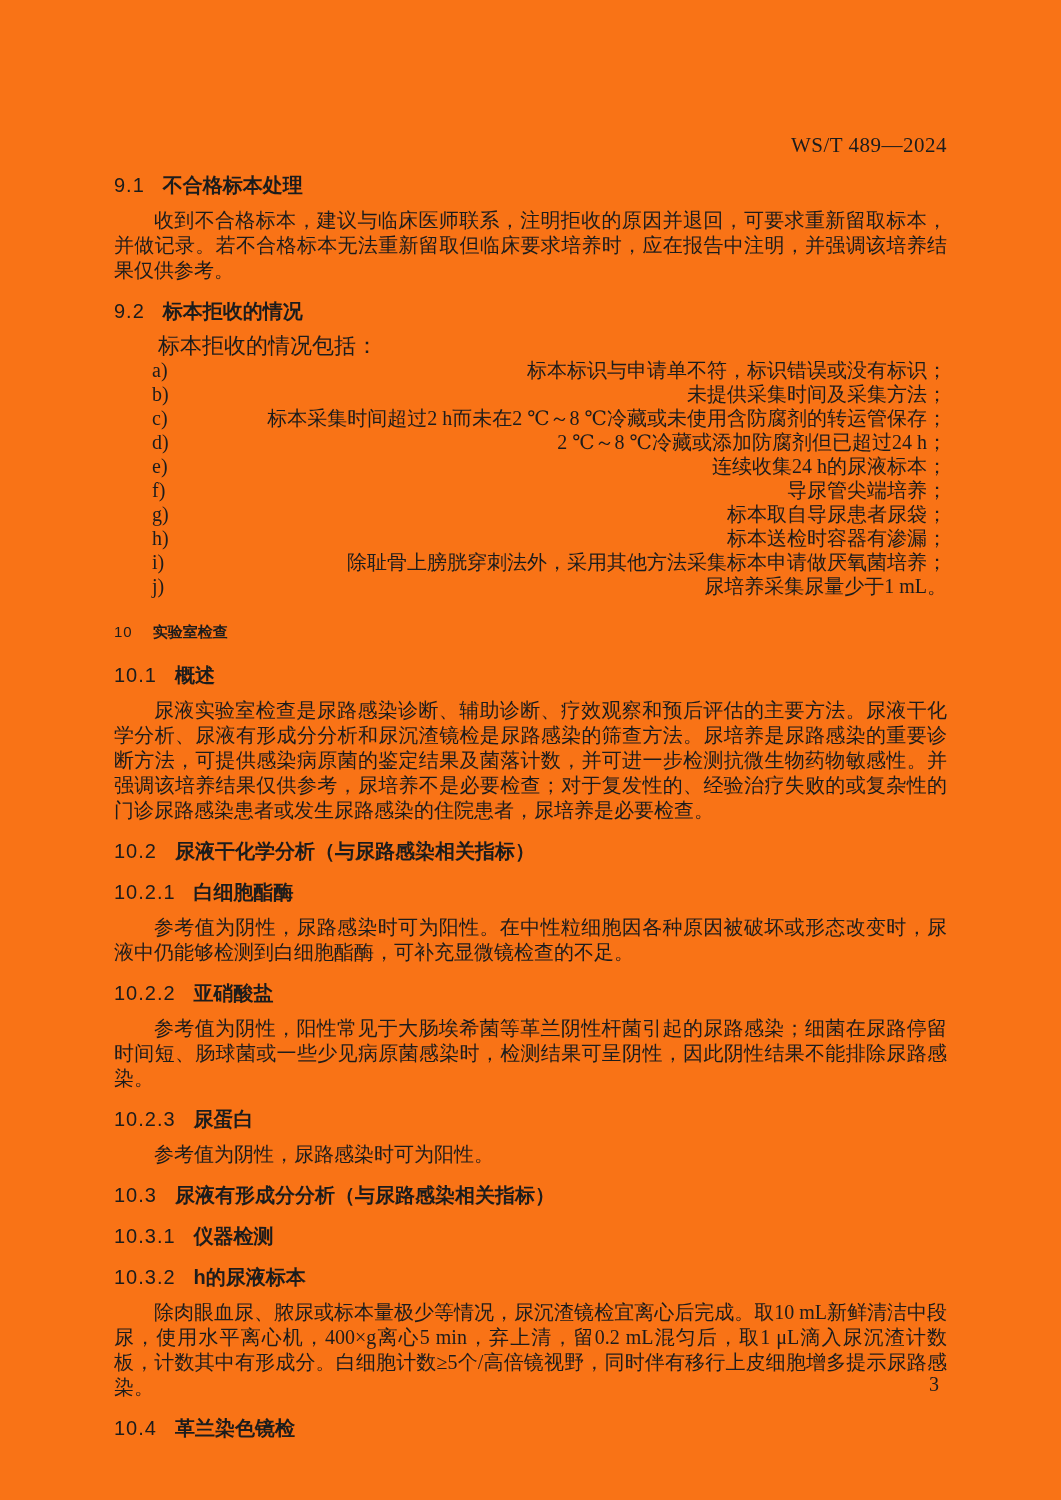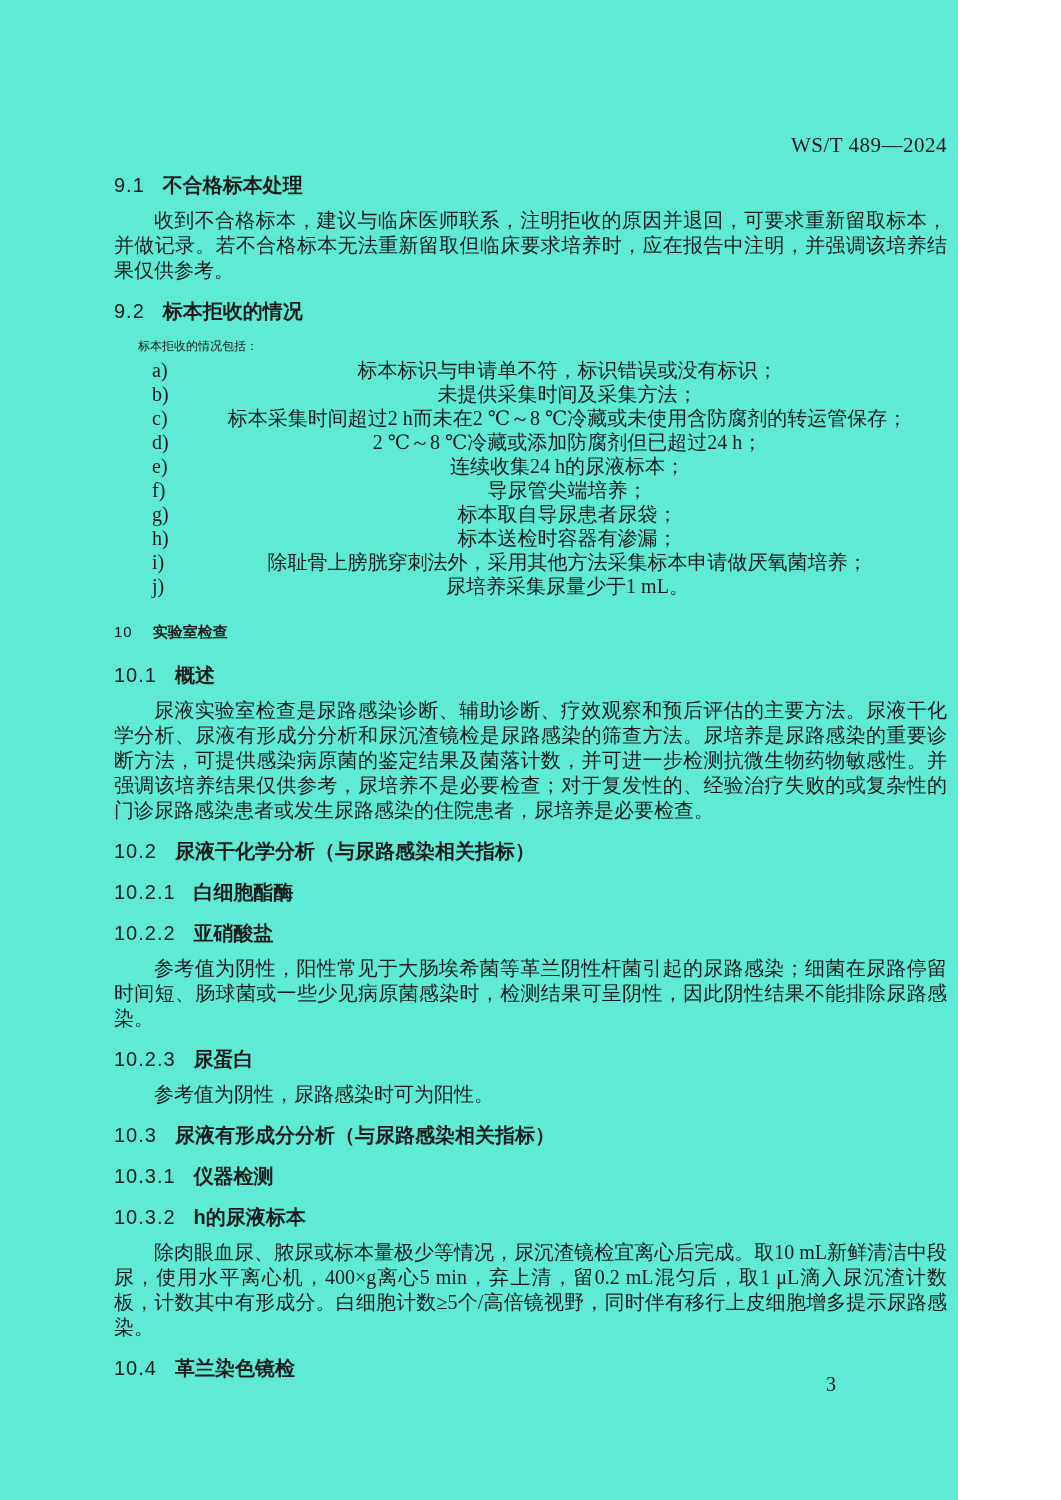--- a/index.html
+++ b/index.html
@@ -1,21 +1,21 @@
 <!DOCTYPE html>
 <html lang="zh"><head>
 <meta charset="utf-8">
 <style>
   * { margin: 0; padding: 0; box-sizing: border-box; }
   html, body { background: #ffffff; }
   .page {
     position: relative;
-    width: 958px;
+    width: 1061px;
     height: 1500px;
-    background: #5eead4;
+    background: #f97316;
     color: #1c1c1c;
     font-family: "Liberation Serif", "DejaVu Serif", serif;
     overflow: hidden;
   }
   .content {
     position: absolute;
     left: 114px;
     top: 133px;
     width: 833px;
   }
@@ -52,39 +52,39 @@
     letter-spacing: 1px;
   }
   .para {
     font-size: 20px;
     line-height: 25px;
     text-align: justify;
     text-indent: 2em;
     margin: 6px 0 8px 0;
   }
   .intro-line {
-    font-size: 12px;
+    font-size: 22px;
     line-height: 24px;
     text-indent: 2em;
     margin: 6px 0 0 0;
   }
   .list { margin: 0 0 8px 0; }
   .list-item {
     display: flex;
     align-items: baseline;
     font-size: 20px;
     line-height: 24px;
   }
   .li-label {
     flex: 0 0 auto;
     margin-left: 38px;
     width: 36px;
     font-family: "Liberation Serif", "DejaVu Serif", serif;
   }
-  .li-text { flex: 1 1 auto; text-align: center; }
+  .li-text { flex: 1 1 auto; text-align: right; }
   .page-footer {
     position: absolute;
     top: 1372px;
     right: 122px;
     font-size: 20px;
     line-height: 24px;
     font-family: "Liberation Serif", "DejaVu Serif", serif;
   }
 </style>
 </head>
@@ -159,20 +159,21 @@
     </div>
     <p class="para">尿液实验室检查是尿路感染诊断、辅助诊断、疗效观察和预后评估的主要方法。尿液干化学分析、尿液有形成分分析和尿沉渣镜检是尿路感染的筛查方法。尿培养是尿路感染的重要诊断方法，可提供感染病原菌的鉴定结果及菌落计数，并可进一步检测抗微生物药物敏感性。并强调该培养结果仅供参考，尿培养不是必要检查；对于复发性的、经验治疗失败的或复杂性的门诊尿路感染患者或发生尿路感染的住院患者，尿培养是必要检查。</p>
 
     <div class="h2">
       <span class="h-num">10.2</span><span class="h-title">尿液干化学分析（与尿路感染相关指标）</span>
     </div>
 
     <div class="h2">
       <span class="h-num">10.2.1</span><span class="h-title">白细胞酯酶</span>
     </div>
+    <p class="para">参考值为阴性，尿路感染时可为阳性。在中性粒细胞因各种原因被破坏或形态改变时，尿液中仍能够检测到白细胞酯酶，可补充显微镜检查的不足。</p>
 
     <div class="h2">
       <span class="h-num">10.2.2</span><span class="h-title">亚硝酸盐</span>
     </div>
     <p class="para">参考值为阴性，阳性常见于大肠埃希菌等革兰阴性杆菌引起的尿路感染；细菌在尿路停留时间短、肠球菌或一些少见病原菌感染时，检测结果可呈阴性，因此阴性结果不能排除尿路感染。</p>
 
     <div class="h2">
       <span class="h-num">10.2.3</span><span class="h-title">尿蛋白</span>
     </div>
     <p class="para">参考值为阴性，尿路感染时可为阳性。</p>

